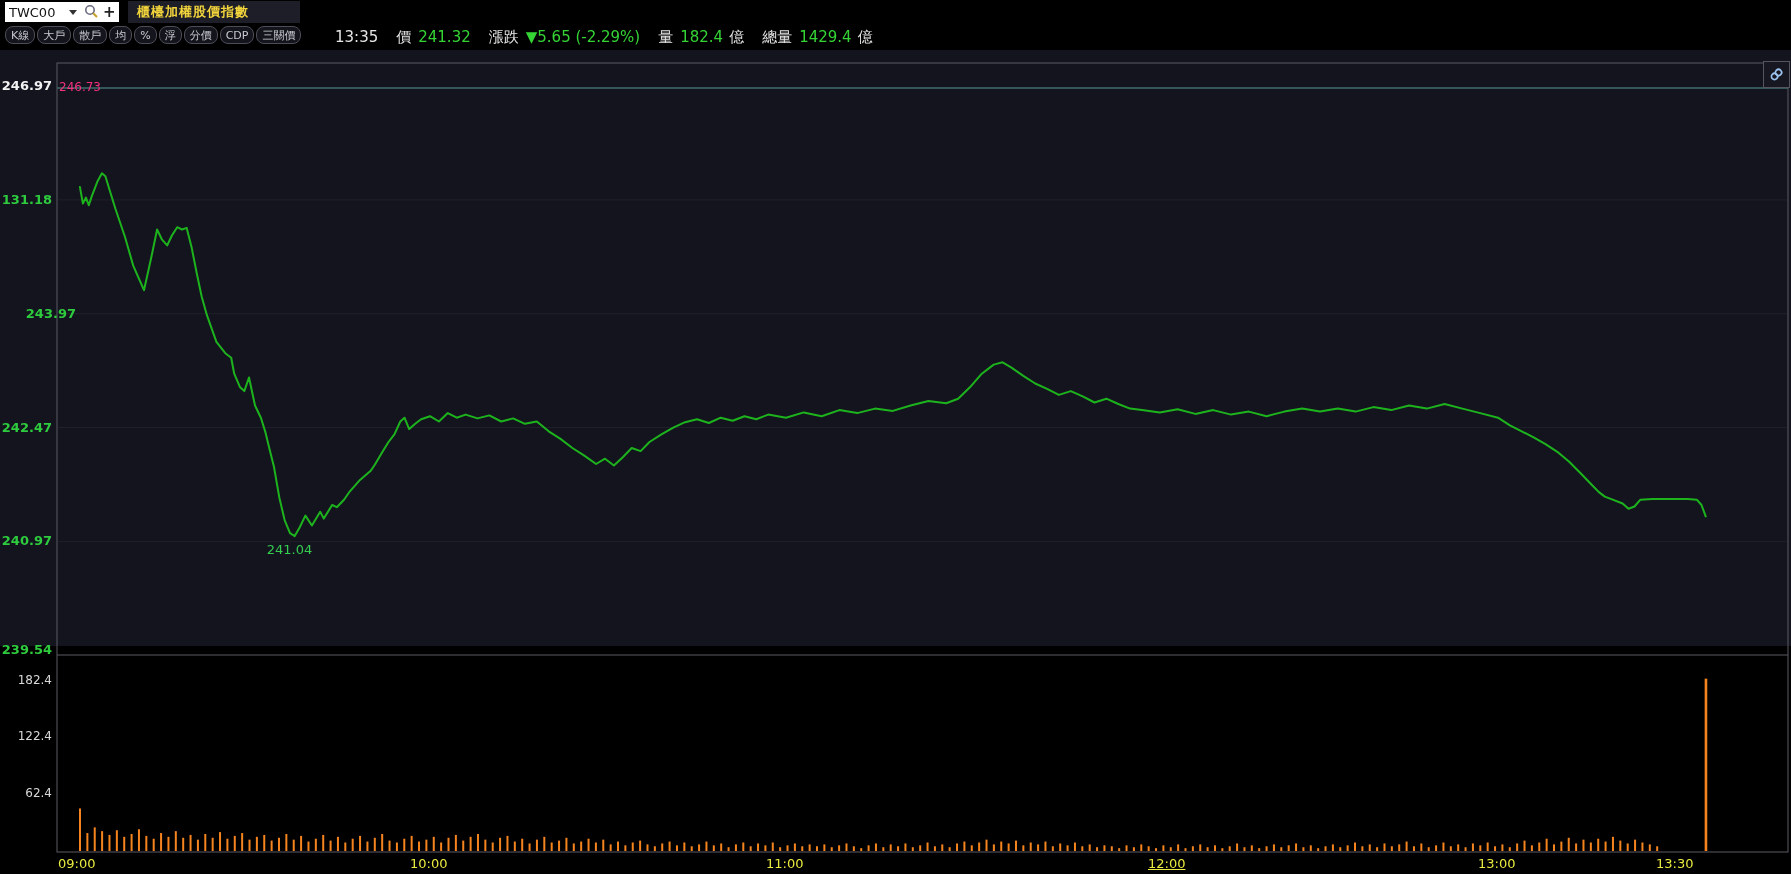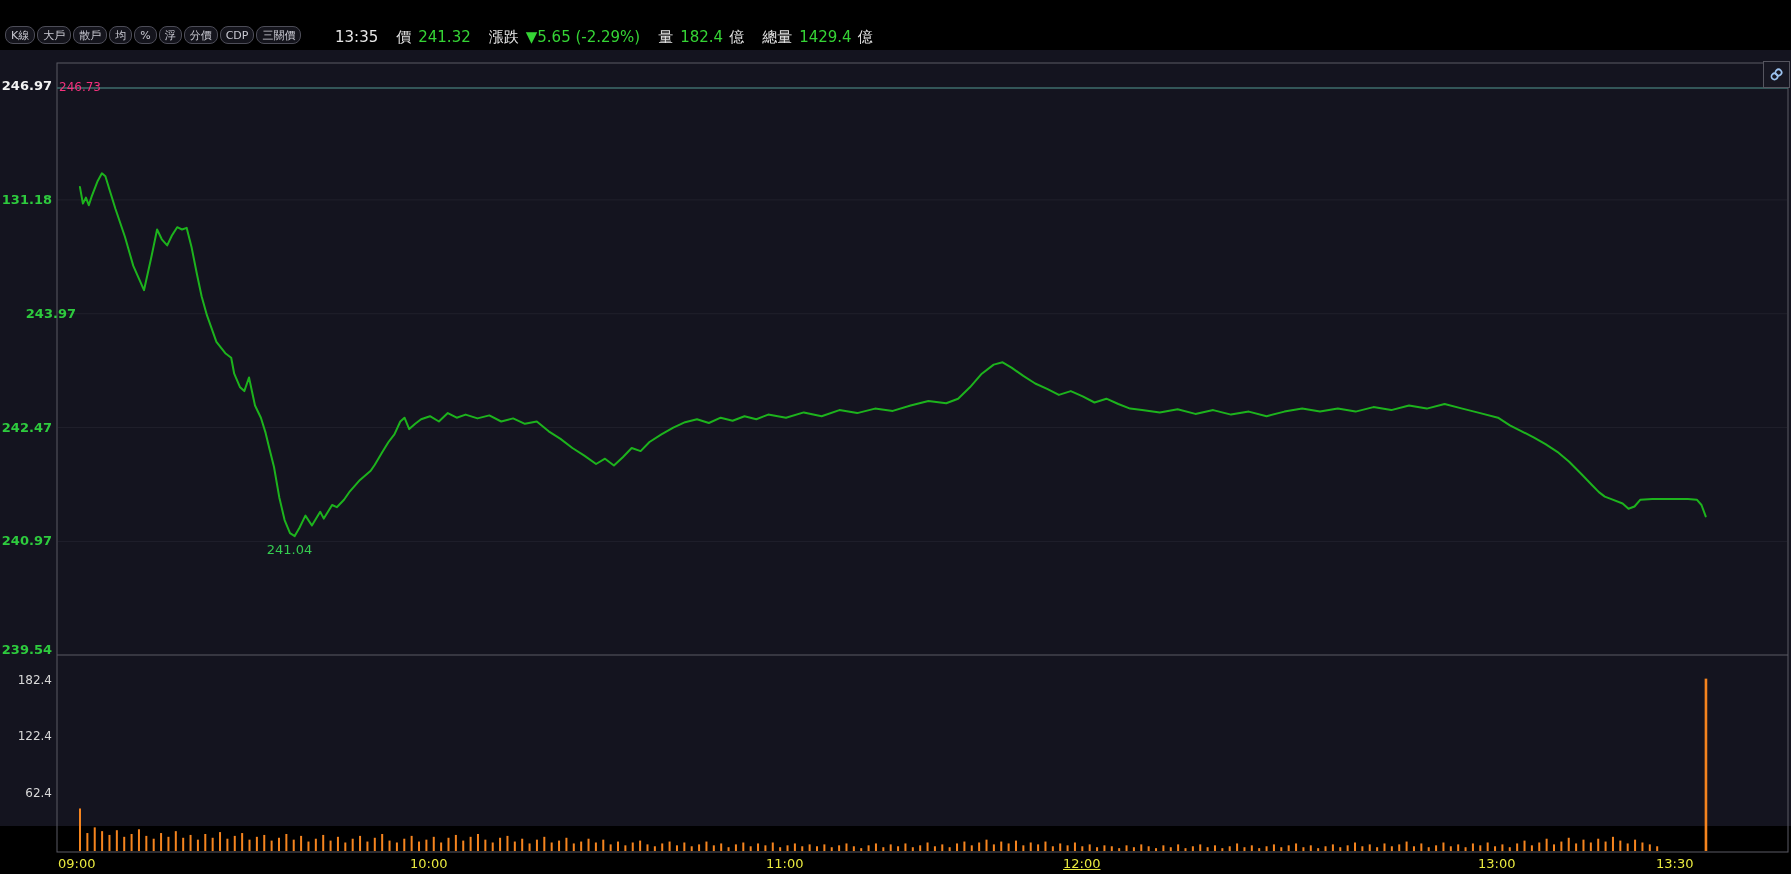--- a/index.html
+++ b/index.html
@@ -24,38 +24,52 @@
   .tbtn{border:1px solid #4d4d58;background:#14141c;color:#c9c9d2;
       font:11px "DejaVu Sans",sans-serif;height:18px;line-height:17px;padding:0 5px;
       border-radius:8px;white-space:nowrap;}
   #status{position:absolute;left:335px;top:1px;height:24px;display:flex;align-items:center;
       font:15px "DejaVu Sans",sans-serif;color:#e6e6e6;white-space:nowrap;}
   #status .lbl{color:#e6e6e6;margin-left:18px;}
   #status .num{color:#35d435;margin-left:7px;}
   #status .unit{color:#e6e6e6;margin-left:6px;}
   #status .time{margin-left:0;}
   
-  #chart-region{position:absolute;left:0;top:50px;width:1791px;height:776px;background:#14141f;}
+  #chart-region{position:absolute;left:0;top:50px;width:1791px;height:596px;background:#14141f;}
   #chart-svg{position:absolute;left:0;top:0;}
   .axis-label{position:absolute;font:bold 13px "DejaVu Sans",sans-serif;color:#2ecb3e;
       width:52px;text-align:right;}
   .axis-label.white{color:#f2f2f2;}
   .vol-label{position:absolute;font:12px "DejaVu Sans",sans-serif;color:#d9d9d9;
       width:52px;text-align:right;}
   .x-label{position:absolute;font:13px "DejaVu Sans",sans-serif;color:#e9e93f;}
   #ref-price-label{position:absolute;font:12px "DejaVu Sans",sans-serif;color:#f5317d;}
   #low-label{position:absolute;font:13px "DejaVu Sans",sans-serif;color:#35cc50;}
   #link-btn{position:absolute;left:1763px;top:11px;width:25px;height:25px;
       border:1px solid #55555f;background:#171722;display:flex;align-items:center;justify-content:center;}
 </style>
 </head>
 <body>
 
 <div id="app">
 
+  <div id="topbar">
+    <div id="symbol-box">
+      <input id="symbol-input" value="TWC00" style="">
+      <span class="caret"></span>
+      <span class="mag">
+        <svg width="14" height="14" viewBox="0 0 14 14">
+          <circle cx="6" cy="6" r="4.2" fill="none" stroke="#6a6a80" stroke-width="1.6"></circle>
+          <line x1="9.2" y1="9.2" x2="13" y2="13" stroke="#c8a028" stroke-width="2"></line>
+        </svg>
+      </span>
+      <span class="plusbtn">+</span>
+    </div>
+    <div id="tab">櫃檯加權股價指數</div>
+  </div>
 
   <div id="toolbar">
     <div id="btnrow">
         <button class="tbtn">K線</button>
         <button class="tbtn">大戶</button>
         <button class="tbtn">散戶</button>
         <button class="tbtn">均</button>
         <button class="tbtn">%</button>
         <button class="tbtn">浮</button>
         <button class="tbtn">分價</button>
@@ -314,21 +328,21 @@
       </div>
     <div id="volume-axis">
         <div class="vol-label" style="left: 0px; top: 622.632px;">182.4</div>
         <div class="vol-label" style="left: 0px; top: 679.332px;">122.4</div>
         <div class="vol-label" style="left: 0px; top: 736.032px;">62.4</div>
       </div>
     <div id="x-axis">
         <div class="x-label" style="top: 806px; left: 58px;">09:00</div>
         <div class="x-label" style="top: 806px; left: 409.998px;">10:00</div>
         <div class="x-label" style="top: 806px; left: 765.996px;">11:00</div>
-        <div class="x-label" style="top: 806px; left: 1063px; text-decoration: underline;">12:00</div>
+        <div class="x-label" style="top: 806px; left: 1148px; text-decoration: underline;">12:00</div>
         <div class="x-label" style="top: 806px; left: 1477.99px;">13:00</div>
         <div class="x-label" style="top: 806px; left: 1655.99px;">13:30</div>
       </div>
     <div id="ref-price-label" style="left: 59px; top: 30px;">246.73</div>
     <div id="low-label" style="left: 266.719px; top: 492.087px;">241.04</div>
     <div id="link-btn">
       <svg width="17" height="17" viewBox="0 0 24 24">
         <g transform="rotate(-45 12 12)" fill="none" stroke="#9cc2ee" stroke-width="2.4">
           <circle cx="8" cy="12" r="4.3"></circle>
           <circle cx="16" cy="12" r="4.3"></circle>

